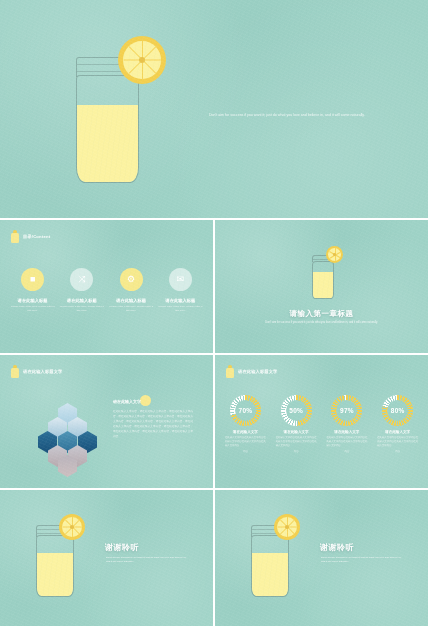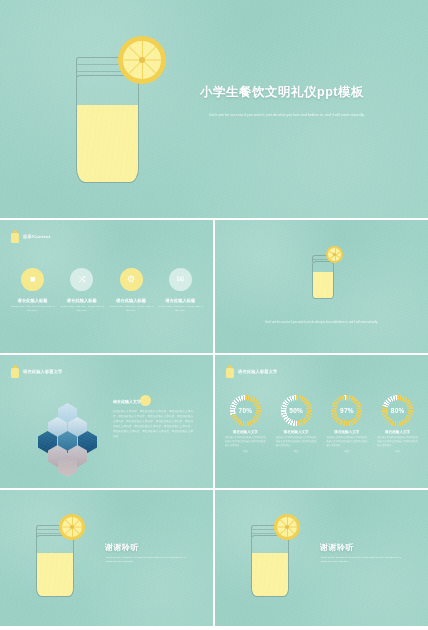--- a/index.html
+++ b/index.html
@@ -255,21 +255,20 @@
           <i style="transform:rotate(45deg)"></i>
         <i style="transform:rotate(90deg)"></i>
           <i style="transform:rotate(135deg)"></i>
         <i style="transform:rotate(180deg)"></i>
           <i style="transform:rotate(225deg)"></i>
         <i style="transform:rotate(270deg)"></i>
           <i style="transform:rotate(315deg)"></i>
       </div>
       <div class="pip"></div>
     </div>
-    <div class="title-cn">小学生餐饮文明礼仪ppt模板</div>
     <div class="sub-en">Don't aim for success if you want it; just do what you love and believe in, and it will come naturally.</div>
   </div>
 
   <div class="slide">
     <div class="sec-head">
       <span class="mini-jar">
         <span class="ml"></span>
           <span class="mb"></span>
       </span>
       <span class="sec-label">目录/Content</span>
@@ -312,20 +311,21 @@
       <div class="flesh">
         <i style="transform:rotate(0deg)"></i>
           <i style="transform:rotate(60deg)"></i>
         <i style="transform:rotate(120deg)"></i>
           <i style="transform:rotate(180deg)"></i>
         <i style="transform:rotate(240deg)"></i>
           <i style="transform:rotate(300deg)"></i>
       </div>
       <div class="pip"></div>
     </div>
+    <div class="title-cn chap-title">请输入第一章标题</div>
     <div class="sub-en chap-sub">Don't aim for success if you want it; just do what you love and believe in, and it will come naturally.</div>
   </div>
 
   <div class="slide">
     <div class="sec-head">
       <span class="mini-jar">
         <span class="ml"></span>
           <span class="mb"></span>
       </span>
       <span class="sec-label">请在此输入标题文字</span>

